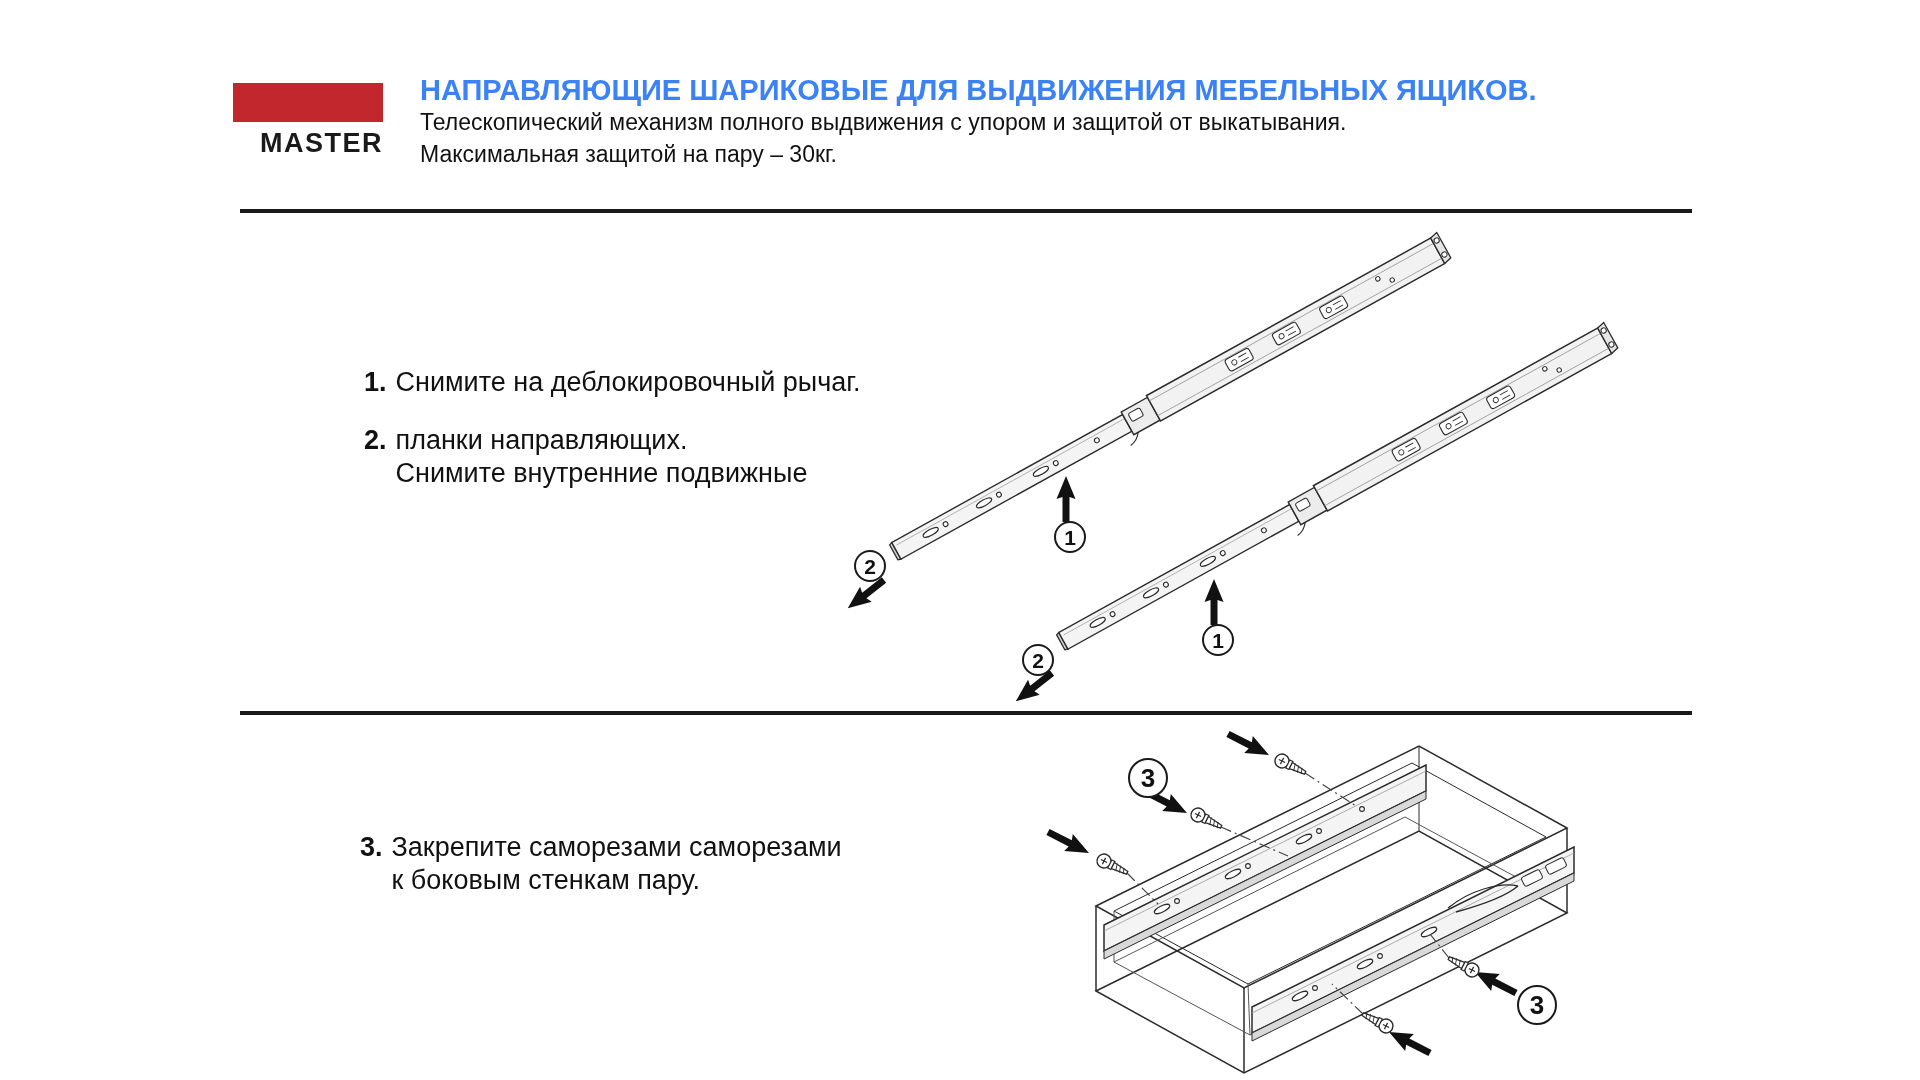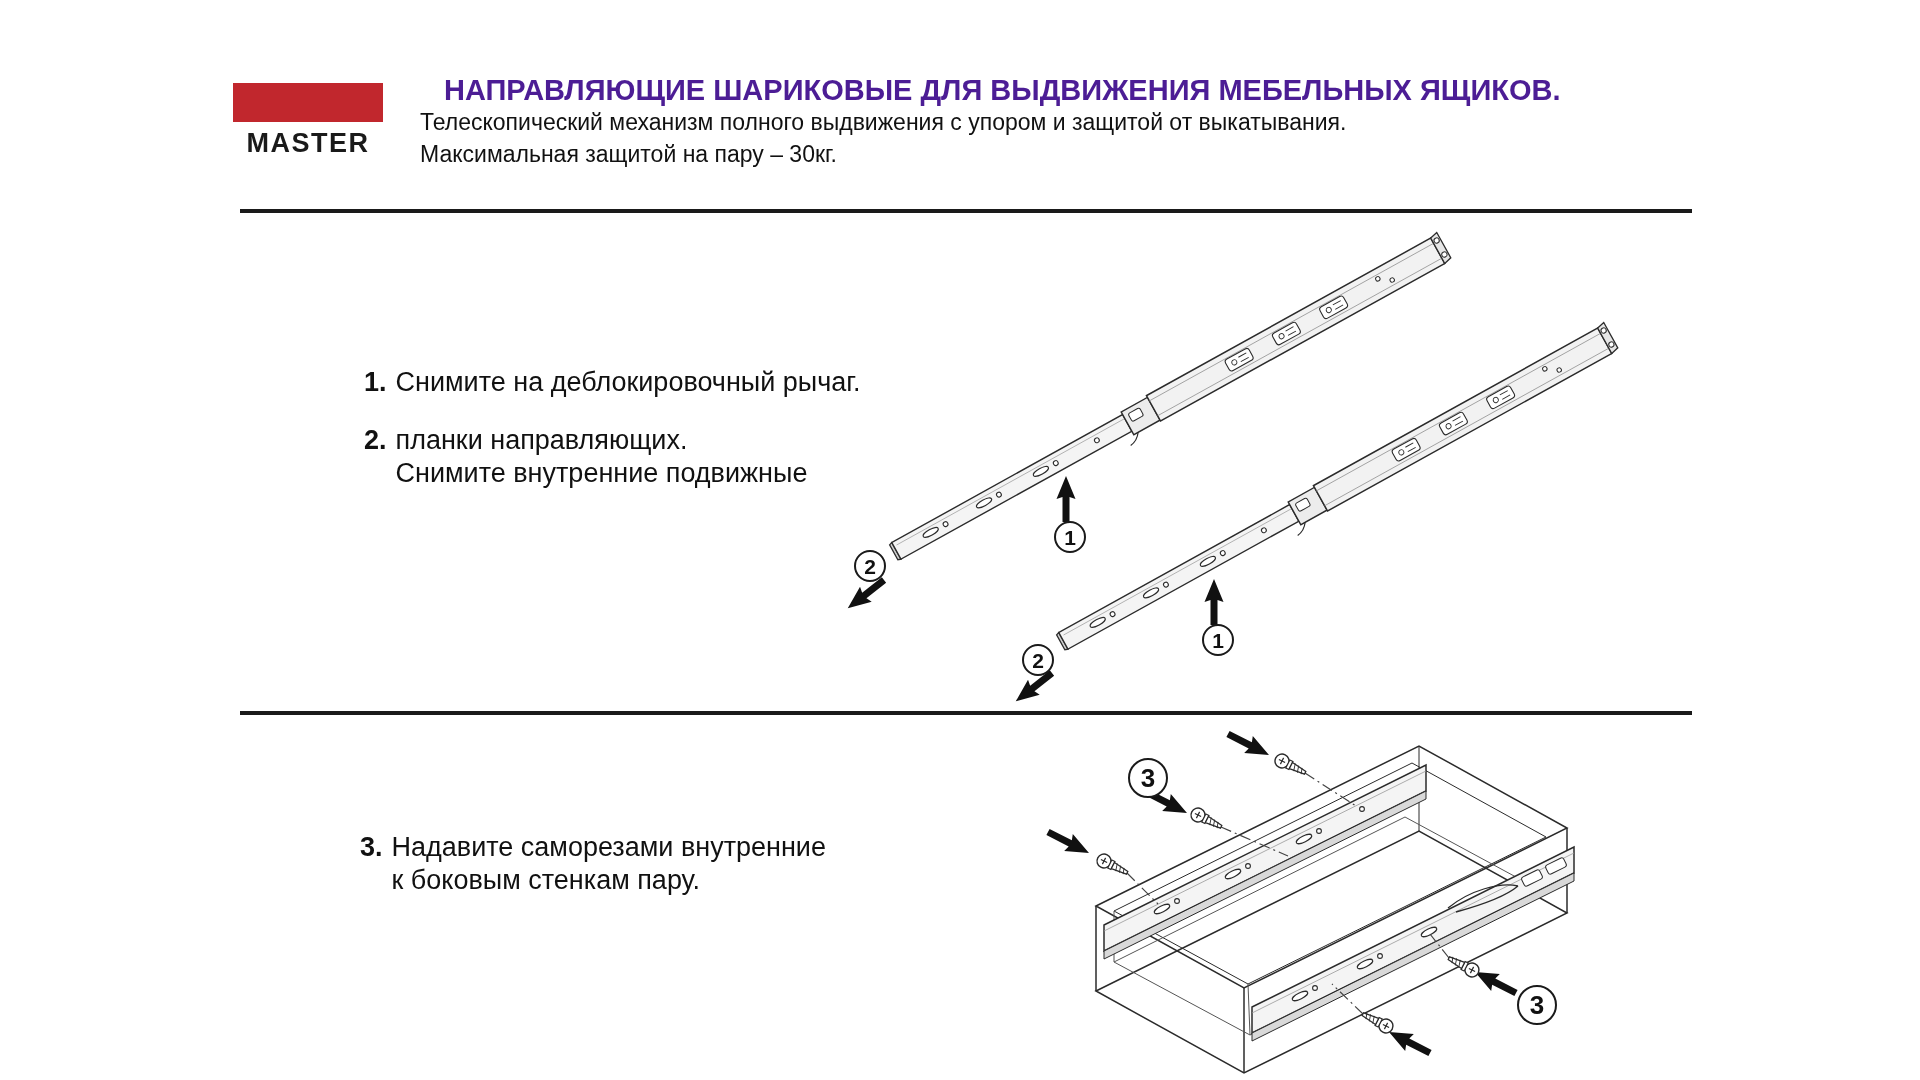--- a/index.html
+++ b/index.html
@@ -1,22 +1,22 @@
 <!DOCTYPE html>
 <html><head>
 <meta charset="utf-8">
 <style>
   html,body{margin:0;padding:0;background:#fff;}
   .page{position:relative;width:1920px;height:1080px;background:#ffffff;overflow:hidden;
         font-family:"Liberation Sans",sans-serif;color:#111;}
   .logo-block{position:absolute;left:233px;top:83px;width:150px;height:39px;background:#C1272D;}
-  .logo-text{position:absolute;left:233px;top:128px;width:150px;text-align:center;
+  .logo-text{position:absolute;left:233px;top:128px;width:150px;text-align:right;
              font-weight:bold;font-size:27px;letter-spacing:1.5px;color:#1a1a1a;}
   .titleblock{position:absolute;left:420px;top:74px;line-height:32px;white-space:nowrap;}
-  .title-main{font-weight:bold;font-size:29px;color:#4c1d95;margin-left:24px;}
+  .title-main{font-weight:bold;font-size:29px;color:#3b82f6;}
   .title-sub{font-size:23px;color:#111;}
   .step{position:absolute;display:flex;gap:9px;font-size:27px;line-height:33px;color:#111;}
   .step .num{font-weight:bold;}
   .svg-layer{position:absolute;left:0;top:0;width:1920px;height:1080px;}
   .callout-circle{fill:#fff;stroke:#1a1a1a;stroke-width:2px;}
   .callout-num{font-family:"Liberation Sans",sans-serif;font-weight:bold;fill:#111;
                text-anchor:middle;}
 </style>
 </head>
 <body>
@@ -43,21 +43,21 @@
     <span class="num">2.</span>
     <div>
       <div>планки направляющих.</div>
       <div>Снимите внутренние подвижные</div>
     </div>
   </div>
 
   <div class="step" style="left:360px;top:831px;">
     <span class="num">3.</span>
     <div>
-      <div>Надавите саморезами внутренние</div>
+      <div>Закрепите саморезами саморезами</div>
       <div>к боковым стенкам пару.</div>
     </div>
   </div>
 
   <svg class="svg-layer" viewBox="0 0 1920 1080">
     <defs>
 
       <g id="arr">
         <path d="M0,-3.5 L25,-3.5 L23,-9.5 L46,0 L23,9.5 L25,3.5 L0,3.5 Z" fill="#111"></path>
       </g>

